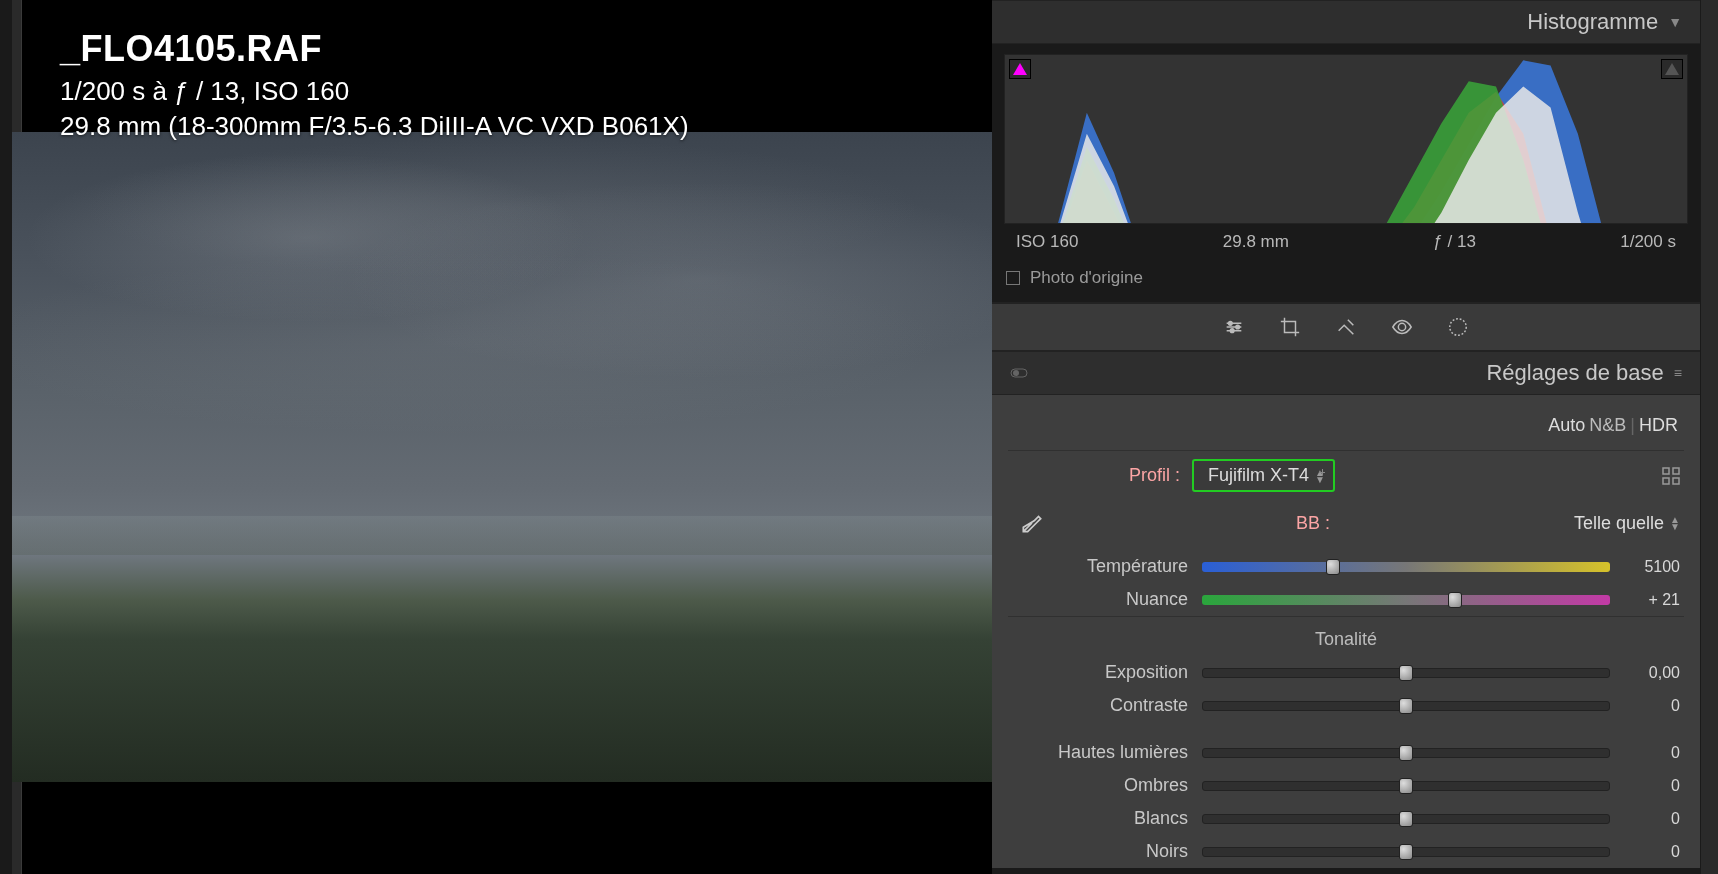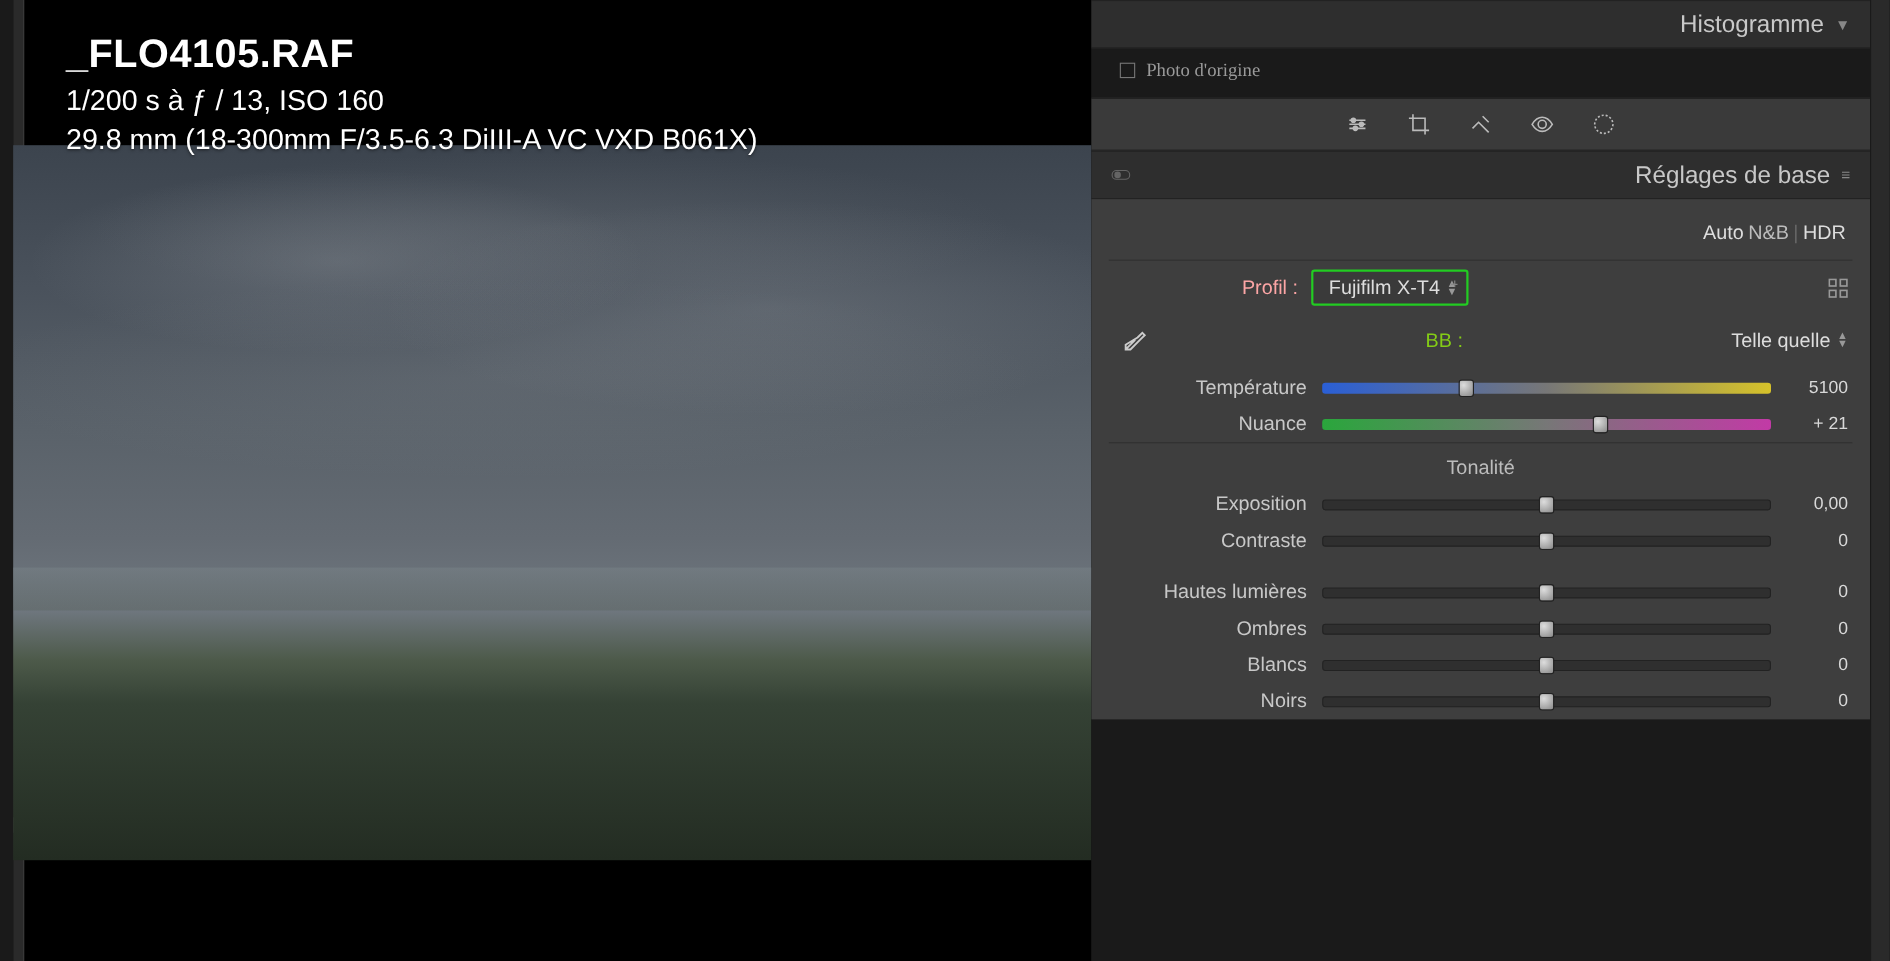--- a/index.html
+++ b/index.html
@@ -49,21 +49,21 @@
 
   
   .histo-box { padding:10px 12px 0 12px; }
   .histo-canvas { position: relative; height:170px; background:#333; border:1px solid #222; overflow:hidden;}
   .histo-canvas svg { position:absolute; inset:0; }
   .clip-box { position:absolute; top:4px; width:22px; height:20px; border:1px solid #000; display:flex; align-items:center; justify-content:center; background:#2a2a2a;}
   .clip-box.left{ left:4px; } .clip-box.right{ right:4px; }
   .clip-tri { width:0; height:0; border-left:7px solid transparent; border-right:7px solid transparent; border-bottom:12px solid #ff00ff;}
   .clip-box.right .clip-tri{ border-bottom-color:#555;}
   .histo-info { display:flex; justify-content:space-between; padding:8px 12px 6px; font-size:17px; color:#b8b8b8;}
-  .histo-mode { display:flex; align-items:center; gap:10px; padding:10px 26px 14px; color:#9a9a9a; font-size:17px; border-bottom:1px solid #222;font-family:Liberation Serif, serif;}
+  .histo-mode { display:flex; align-items:center; gap:10px; padding:10px 14px 14px; color:#9a9a9a; font-size:17px; border-bottom:1px solid #222;}
   .histo-mode .box { width:14px; height:14px; border:1px solid #777;}
 
   
   .tool-row { display:flex; align-items:center; justify-content:center; gap:34px; padding:12px 0; background:#3a3a3a; border-bottom:1px solid #222; border-top:1px solid #222;}
   .tool-row svg { width:22px; height:22px; stroke:#bbb; fill:none; stroke-width:1.6;}
   .tool-row .tool { display:flex; align-items:center; justify-content:center; cursor:pointer;}
 
   
   .basic-content { padding:10px 16px 0 16px; background:#3e3e3e; }
   .mode-row { display:flex; justify-content:flex-end; gap:4px; align-items:center; padding:10px 6px 14px; font-size:18px; color:#ddd;}
@@ -84,21 +84,21 @@
   .slider-row .label { width:190px; text-align:right; font-size:18px; color:#c8c8c8; padding-right:14px;}
   .slider-track { flex:1; height:10px; border-radius:3px; position:relative; }
   .slider-track.temp { background:linear-gradient(to right,#2a5fd6,#777,#d6c22a);}
   .slider-track.tint { background:linear-gradient(to right,#2aa63c,#777,#c23aa6);}
   .slider-track.gray { background:#2f2f2f; border:1px solid #222;}
   .slider-thumb { position:absolute; top:50%; width:14px; height:16px; transform:translate(-50%,-50%); background:radial-gradient(circle at 30% 30%, #ddd,#888); border:1px solid #222; border-radius:3px;}
   .slider-value { width:70px; text-align:right; font-size:16px; color:#d8d8d8; padding-left:14px;}
   .eyedrop { width:40px; display:flex; align-items:center; justify-content:center;}
   .eyedrop svg{ width:26px; height:26px; }
   .wb-row{ display:flex; align-items:center; padding:10px 4px 14px;}
-  .wb-row .bb-label{ flex:1; text-align:center; font-size:18px; color:#84cc16;}
+  .wb-row .bb-label{ flex:1; text-align:center; font-size:18px; color:#fca5a5;}
   .wb-row .wb-select{ font-size:18px; color:#ddd; padding-right:16px; position:relative;}
   .wb-row .wb-select .arrows{ position:absolute; right:0; top:50%; transform:translateY(-50%); font-size:10px; color:#999; line-height:7px;}
 
   .group-title{ text-align:center; font-size:18px; color:#bcbcbc; padding:12px 0 6px; border-top:1px solid #303030;}
 
 </style>
 </head>
 <body>
 
 <div class="app">
@@ -116,20 +116,42 @@
   </div>
 
   <div class="panel-wrap">
     <div class="panel-main">
 
       <div class="section-header">
         <span>Histogramme</span>
         <span class="disclosure">▼</span>
       </div>
 
+      <div class="histo-box">
+        <div class="histo-canvas">
+          <div class="clip-box left">
+              <div class="clip-tri"></div>
+            </div>
+          <div class="clip-box right">
+              <div class="clip-tri"></div>
+            </div>
+          <svg viewBox="0 0 260 100" preserveAspectRatio="none" id="histo-svg">
+              <path d="M0 100 L0 100 L10.4 100 L20.8 62 L31.2 22 L41.6 44.99999999999999 L52 76 L62.4 89 L72.80000000000001 92 L83.2 94 L93.6 94 L104 93 L114.4 91 L124.8 88 L135.20000000000002 84 L145.60000000000002 78 L156 68 L166.4 52 L176.8 34 L187.2 16 L197.6 2 L208 4 L218.4 30 L228.8 70 L239.20000000000002 94 L249.6 100 L260 100 L260 100 Z" fill="#3a74d4" opacity="0.9"></path>
+              <path d="M0 100 L0 100 L10.4 100 L20.8 70 L31.2 40 L41.6 60 L52 82 L62.4 92 L72.80000000000001 94 L83.2 95 L93.6 95 L104 94 L114.4 92 L124.8 88 L135.20000000000002 82 L145.60000000000002 72 L156 58 L166.4 40 L176.8 22 L187.2 14 L197.6 30 L208 70 L218.4 92 L228.8 98 L239.20000000000002 100 L249.6 100 L260 100 L260 100 Z" fill="#d43a3a" opacity="0.85"></path>
+              <path d="M0 100 L0 100 L10.4 100 L20.8 68 L31.2 35 L41.6 55 L52 80 L62.4 91 L72.80000000000001 94 L83.2 95 L93.6 95 L104 94 L114.4 91 L124.8 86 L135.20000000000002 78 L145.60000000000002 64 L156 44.99999999999999 L166.4 26 L176.8 10 L187.2 12 L197.6 40 L208 78 L218.4 95 L228.8 99 L239.20000000000002 100 L249.6 100 L260 100 L260 100 Z" fill="#3aa63a" opacity="0.85"></path>
+              <path d="M0 100 L0 100 L10.4 100 L20.8 65 L31.2 30 L41.6 50 L52 78 L62.4 90 L72.80000000000001 93 L83.2 95 L93.6 95 L104 95 L114.4 94 L124.8 92 L135.20000000000002 90 L145.60000000000002 86 L156 76 L166.4 60 L176.8 40 L187.2 22 L197.6 12 L208 20 L218.4 60 L228.8 95 L239.20000000000002 100 L249.6 100 L260 100 L260 100 Z" fill="#e8e8e8" opacity="0.85"></path>
+            </svg>
+        </div>
+        <div class="histo-info">
+          <span>ISO 160</span>
+          <span>29.8 mm</span>
+          <span>ƒ / 13</span>
+          <span>1/200 s</span>
+        </div>
+      </div>
       <div class="histo-mode">
         <span class="box"></span>
         <span>Photo d'origine</span>
       </div>
 
       <div class="tool-row">
         <span class="tool">
             <svg viewBox="0 0 24 24">
               <path d="M4 8h16M4 12h16M4 16h16"></path>
               <circle cx="8" cy="8" r="2" fill="#bbb"></circle>

